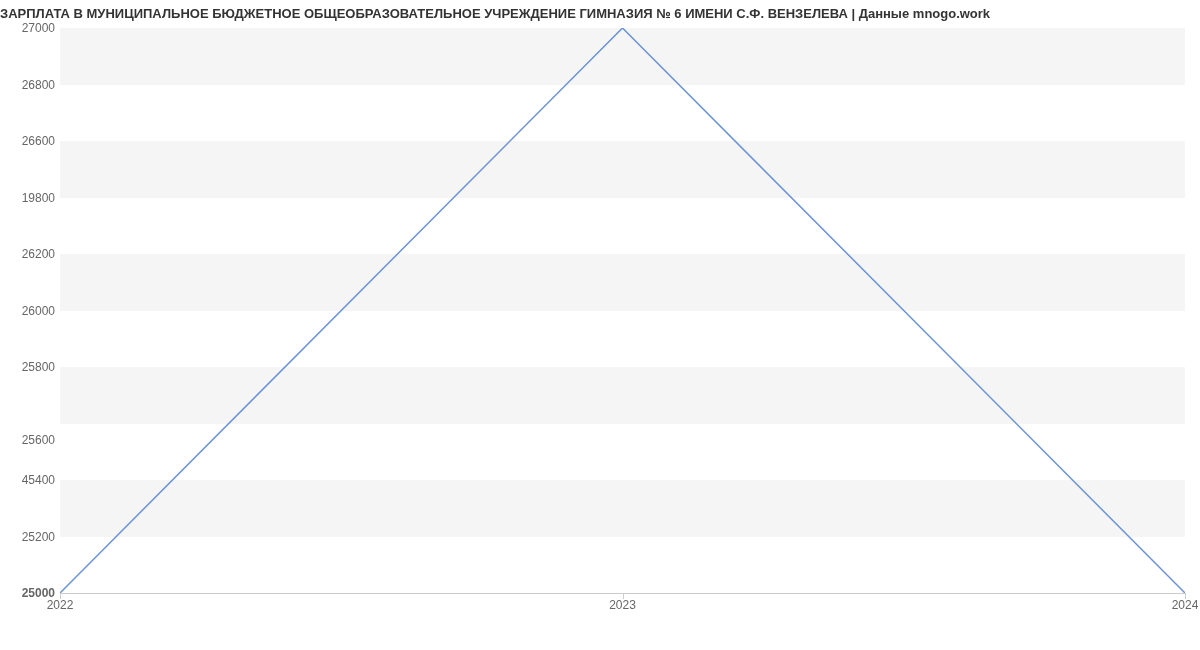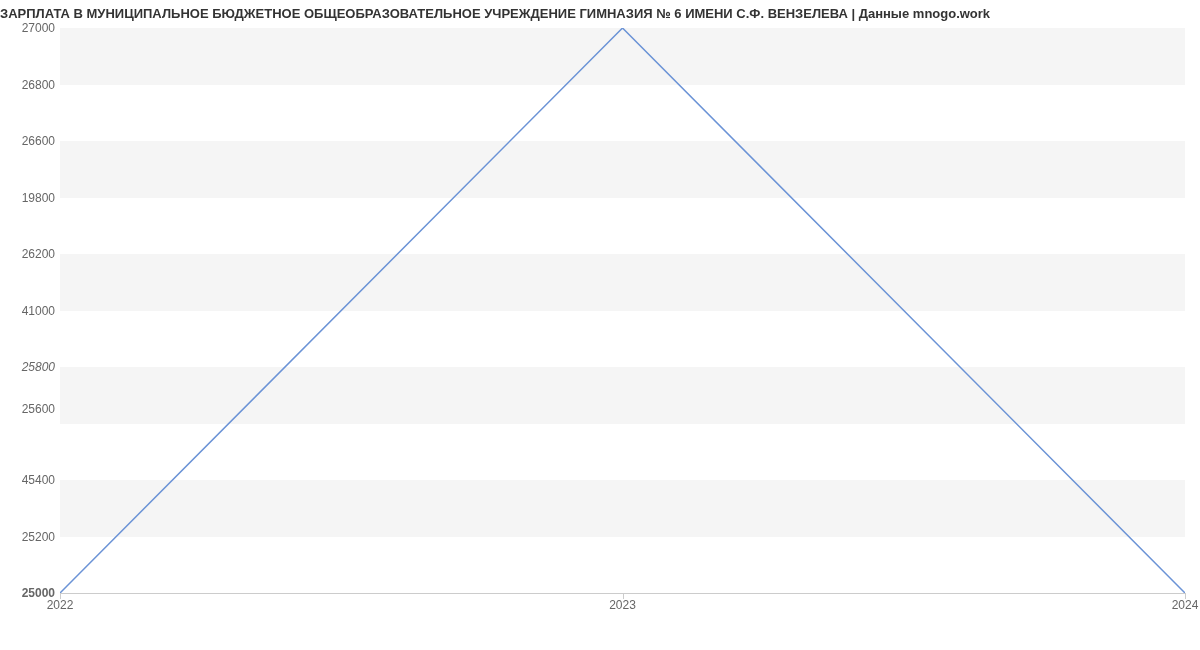--- a/index.html
+++ b/index.html
@@ -89,23 +89,23 @@
         <path d="M0 565 L562.5 0 L1125 565" fill="none" stroke="#6b93d6" stroke-width="1.5"></path>
       </svg>
   </div>
 
   <div class="axis-line" id="x-axis-line" style="left: 60px; top: 593px; width: 1125px; height: 1px;"></div>
 
   <div id="y-ticks-container">
       <div class="y-tick" style="top: 593px; font-weight: bold;">25000</div>
       <div class="y-tick" style="top: 536.5px;">25200</div>
       <div class="y-tick" style="top: 480px;">45400</div>
-      <div class="y-tick" style="top: 409px;">25600</div>
-      <div class="y-tick" style="top: 367px; font-style: italic;">25800</div>
-      <div class="y-tick" style="top: 310.5px;">41000</div>
+      <div class="y-tick" style="top: 440px;">25600</div>
+      <div class="y-tick" style="top: 367px;">25800</div>
+      <div class="y-tick" style="top: 310.5px;">26000</div>
       <div class="y-tick" style="top: 254px;">26200</div>
       <div class="y-tick" style="top: 197.5px;">19800</div>
       <div class="y-tick" style="top: 141px;">26600</div>
       <div class="y-tick" style="top: 84.5px;">26800</div>
       <div class="y-tick" style="top: 28px;">27000</div>
     </div>
   <div id="x-ticks-container">
       <div class="x-tick" style="left: 60px;">2022</div>
       <div class="tick-mark" style="left: 60px; top: 593px; width: 1px; height: 6px;"></div>
       <div class="x-tick" style="left: 622.5px;">2023</div>

